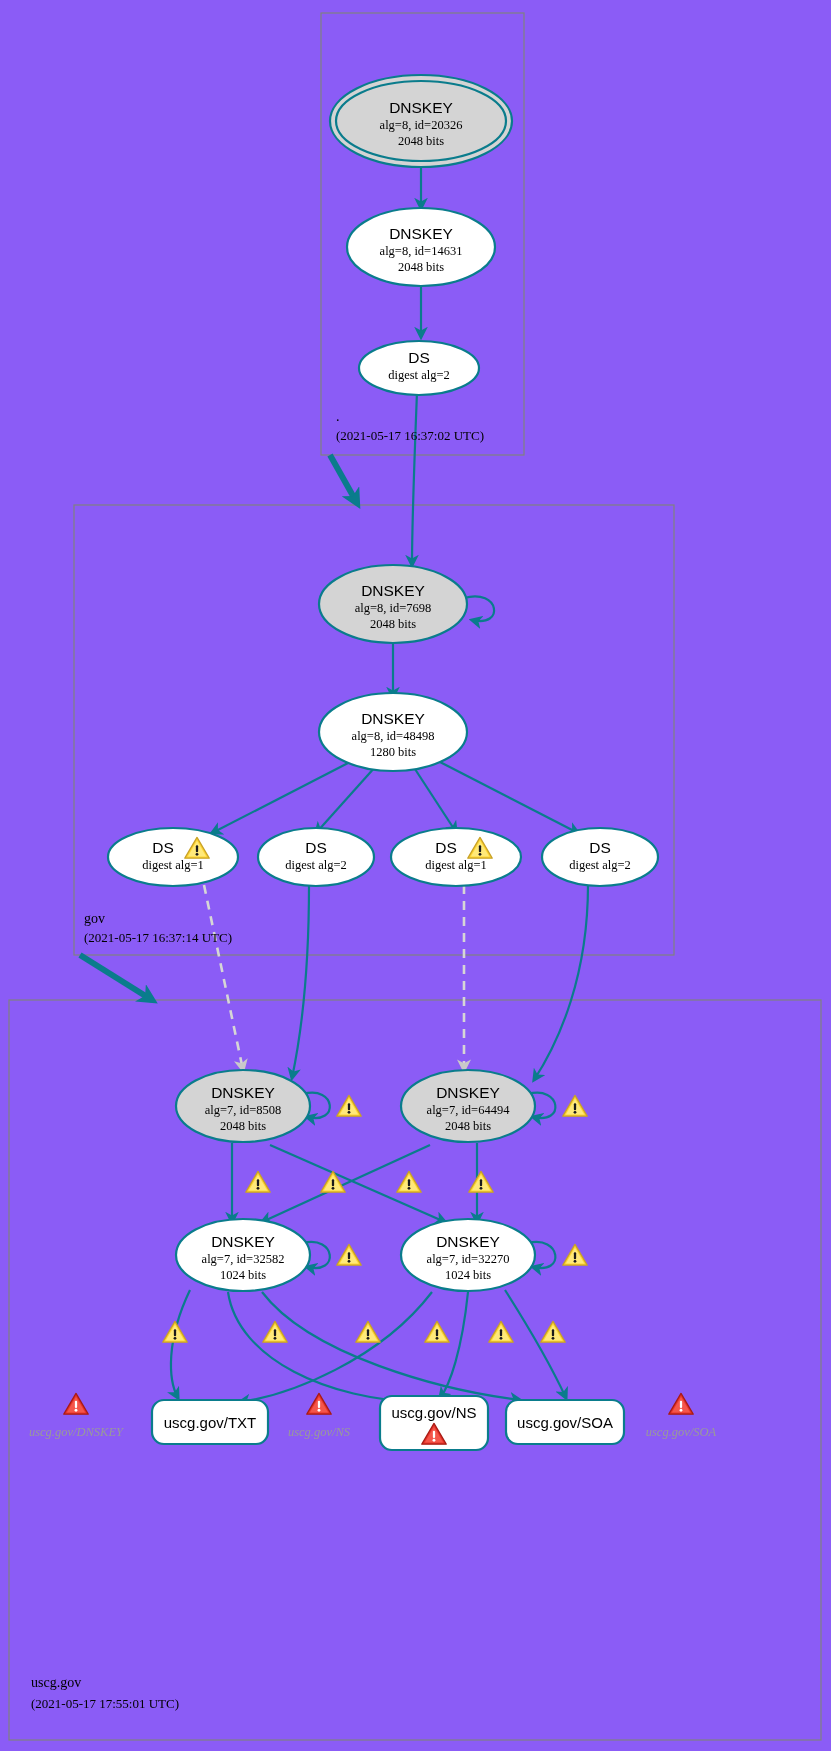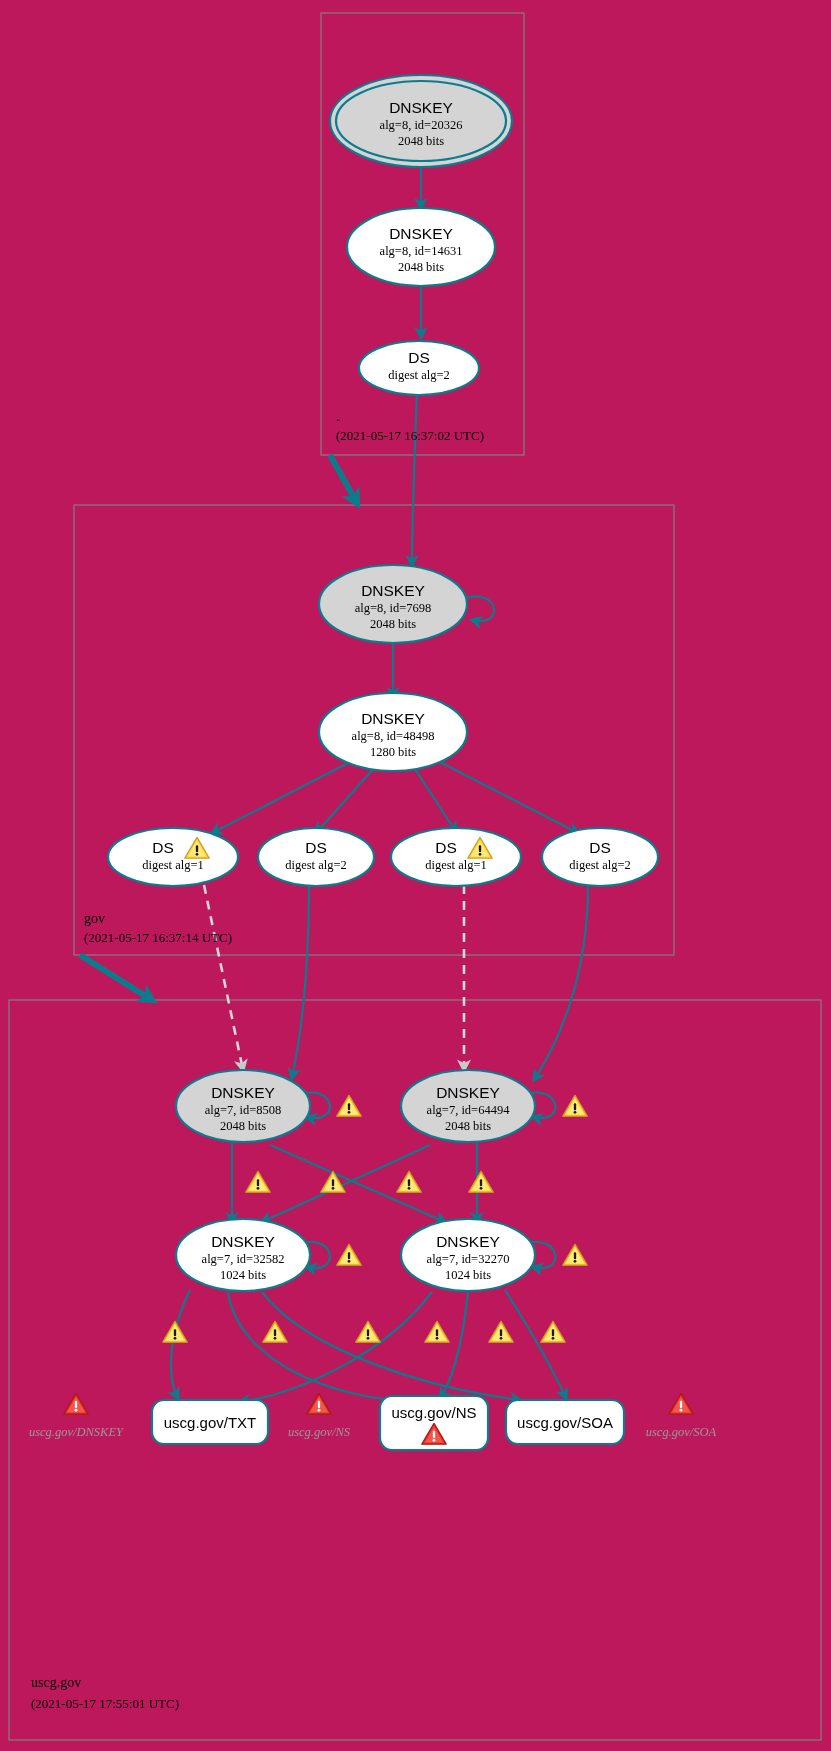--- a/index.html
+++ b/index.html
@@ -8,21 +8,21 @@
     background: #ffffff;
   }
   body {
     font-family: "Liberation Sans", sans-serif;
   }
   #stage {
     position: relative;
     width: 831px;
     height: 1751px;
     overflow: hidden;
-    background: #be185d;
+    background: #8b5cf6;
   }
   svg.layer {
     position: absolute;
     left: 0;
     top: 0;
     width: 831px;
     height: 1751px;
   }
   .zone-box {
     fill: none;

